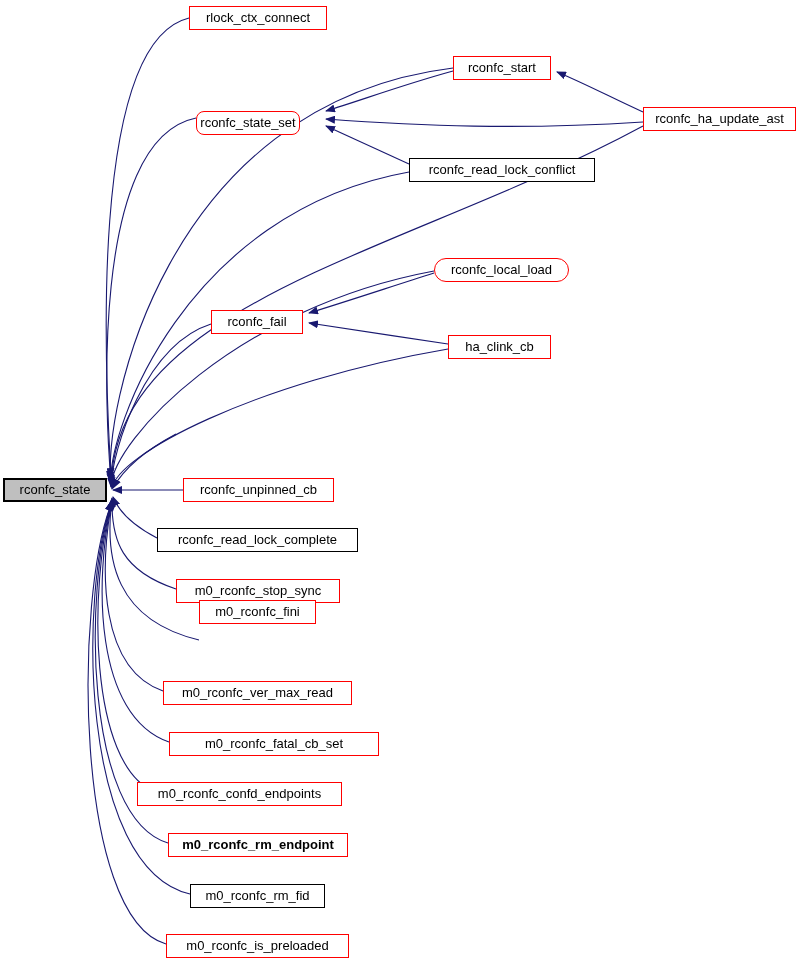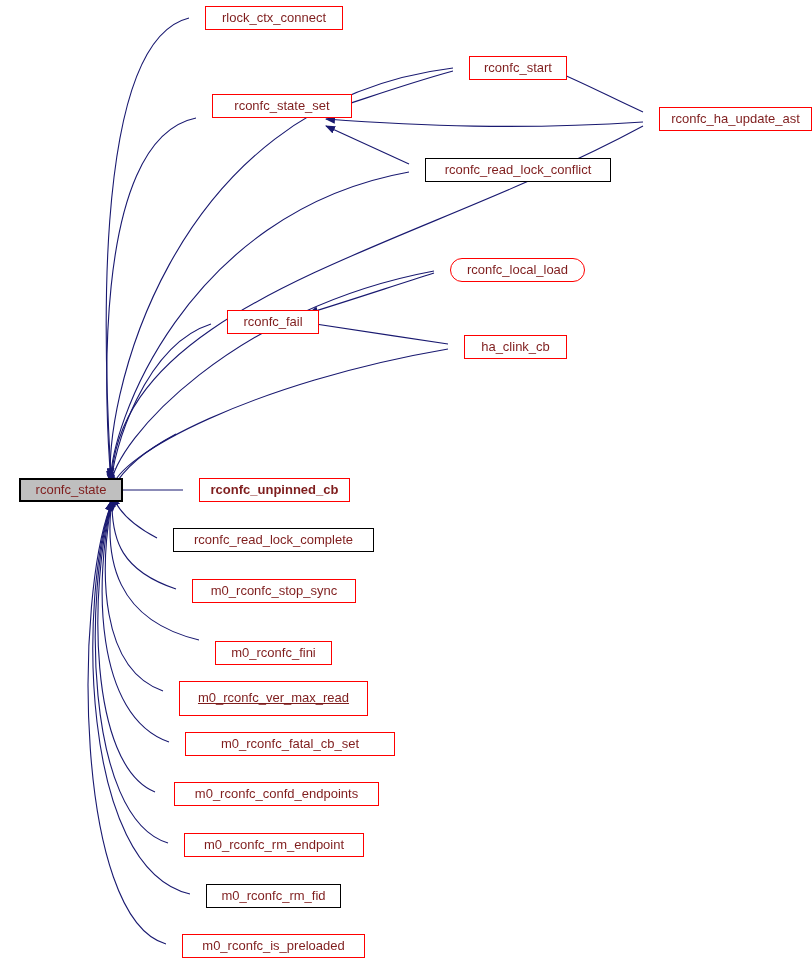--- a/index.html
+++ b/index.html
@@ -22,28 +22,27 @@
     stroke-width: 1.1;
   }
   .node {
     position: absolute;
     box-sizing: border-box;
     display: flex;
     align-items: center;
     justify-content: center;
     background: #ffffff;
     border: 1px solid #ff0000;
-    color: #7f1d1d;
+    color: #000000;
     font-size: 13px;
     line-height: 1.3;
     text-align: center;
     white-space: pre-line;
     cursor: pointer;
     padding: 0 4px;
-    margin-left: 16px;
   }
   .node.black { border-color: #000000; }
   .node.focus {
     background: #bfbfbf;
     border: 2px solid #000000;
     cursor: default;
   }
 </style>
 </head>
 <body>
@@ -82,48 +81,48 @@
     <path class="edge" d="M643,122 C520,130 420,126 326,119" marker-end="url(#arrow)"></path>
     <path class="edge" d="M409,164 C380,151 352,138 326,126" marker-end="url(#arrow)"></path>
     <path class="edge" d="M434,273 C390,287 348,301 309,313" marker-end="url(#arrow)"></path>
     <path class="edge" d="M448,344 C402,337 354,330 309,323" marker-end="url(#arrow)"></path>
   </svg>
 
   <div class="node" style="left:189px; top:6px; width:138px; height:24px;">rlock_ctx_connect</div>
 
   <div class="node" style="left:453px; top:56px; width:98px; height:24px;">rconfc_start</div>
 
-  <div class="node" style="left:196px; top:94px; width:140px; height:24px;">rconfc_state_set</div>
+  <div class="node" style="left:196px; top:111px; width:104px; height:24px;border-radius:8px;">rconfc_state_set</div>
 
   <div class="node" style="left:643px; top:107px; width:153px; height:24px;text-align:right;">rconfc_ha_update_ast</div>
 
   <div class="node black" style="left:409px; top:158px; width:186px; height:24px;">rconfc_read_lock_conflict</div>
 
   <div class="node" style="left:434px; top:258px; width:135px; height:24px;border-radius:12px;">rconfc_local_load</div>
 
   <div class="node" style="left:211px; top:310px; width:92px; height:24px;">rconfc_fail</div>
 
   <div class="node" style="left:448px; top:335px; width:103px; height:24px;">ha_clink_cb</div>
 
 
   <div class="node focus" style="left:3px; top:478px; width:104px; height:24px;">rconfc_state</div>
 
-  <div class="node" style="left:183px; top:478px; width:151px; height:24px;font-weight:bold;">rconfc_unpinned_cb</div>
+  <div class="node" style="left:183px; top:478px; width:151px; height:24px;">rconfc_unpinned_cb</div>
 
   <div class="node black" style="left:157px; top:528px; width:201px; height:24px;text-align:right;">rconfc_read_lock_complete</div>
 
   <div class="node" style="left:176px; top:579px; width:164px; height:24px;">m0_rconfc_stop_sync</div>
 
-  <div class="node" style="left:199px; top:641px; width:117px; height:24px;">m0_rconfc_fini</div>
+  <div class="node" style="left:199px; top:600px; width:117px; height:24px;">m0_rconfc_fini</div>
 
-  <div class="node" style="left:163px; top:681px; width:189px; height:35px;text-decoration:underline;">m0_rconfc_ver_max_read</div>
+  <div class="node" style="left:163px; top:681px; width:189px; height:24px;">m0_rconfc_ver_max_read</div>
 
   <div class="node" style="left:169px; top:732px; width:210px; height:24px;">m0_rconfc_fatal_cb_set</div>
 
-  <div class="node" style="left:158px; top:782px; width:205px; height:24px;">m0_rconfc_confd_endpoints</div>
+  <div class="node" style="left:137px; top:782px; width:205px; height:24px;">m0_rconfc_confd_endpoints</div>
 
-  <div class="node" style="left:168px; top:833px; width:180px; height:24px;">m0_rconfc_rm_endpoint</div>
+  <div class="node" style="left:168px; top:833px; width:180px; height:24px;font-weight:bold;">m0_rconfc_rm_endpoint</div>
 
   <div class="node black" style="left:190px; top:884px; width:135px; height:24px;">m0_rconfc_rm_fid</div>
 
   <div class="node" style="left:166px; top:934px; width:183px; height:24px;">m0_rconfc_is_preloaded</div>
 
 </div>
 
 </body></html>

